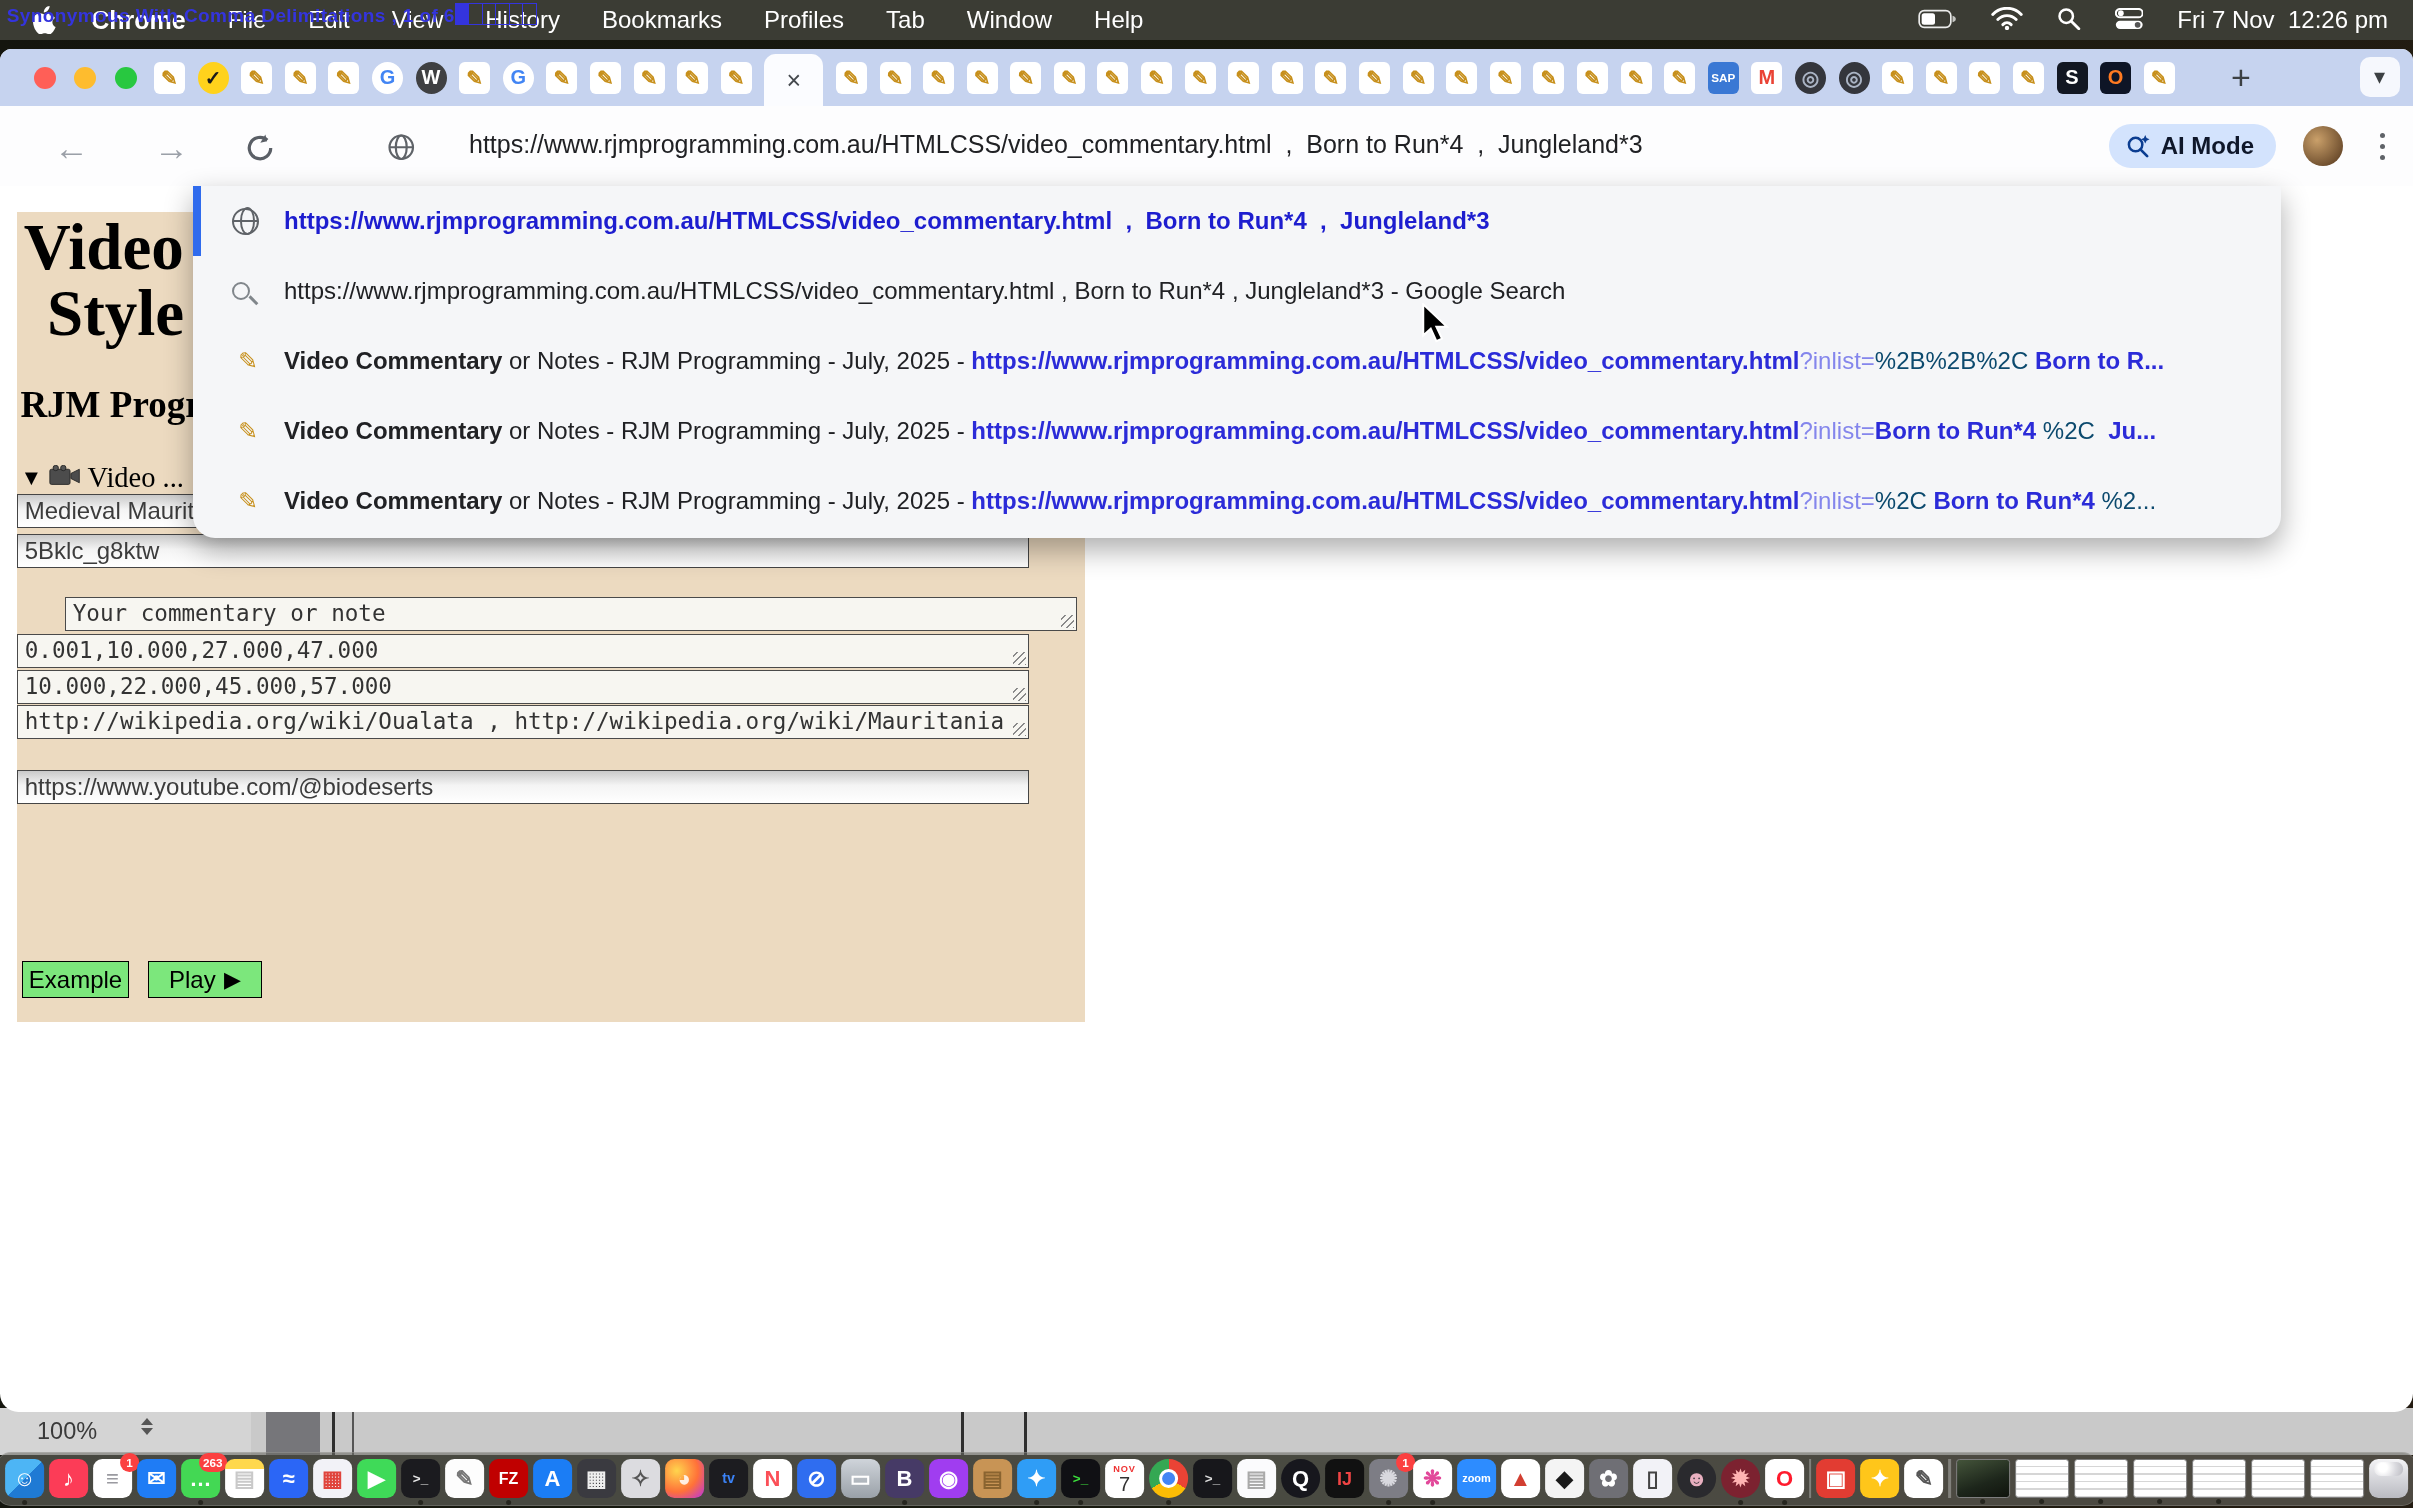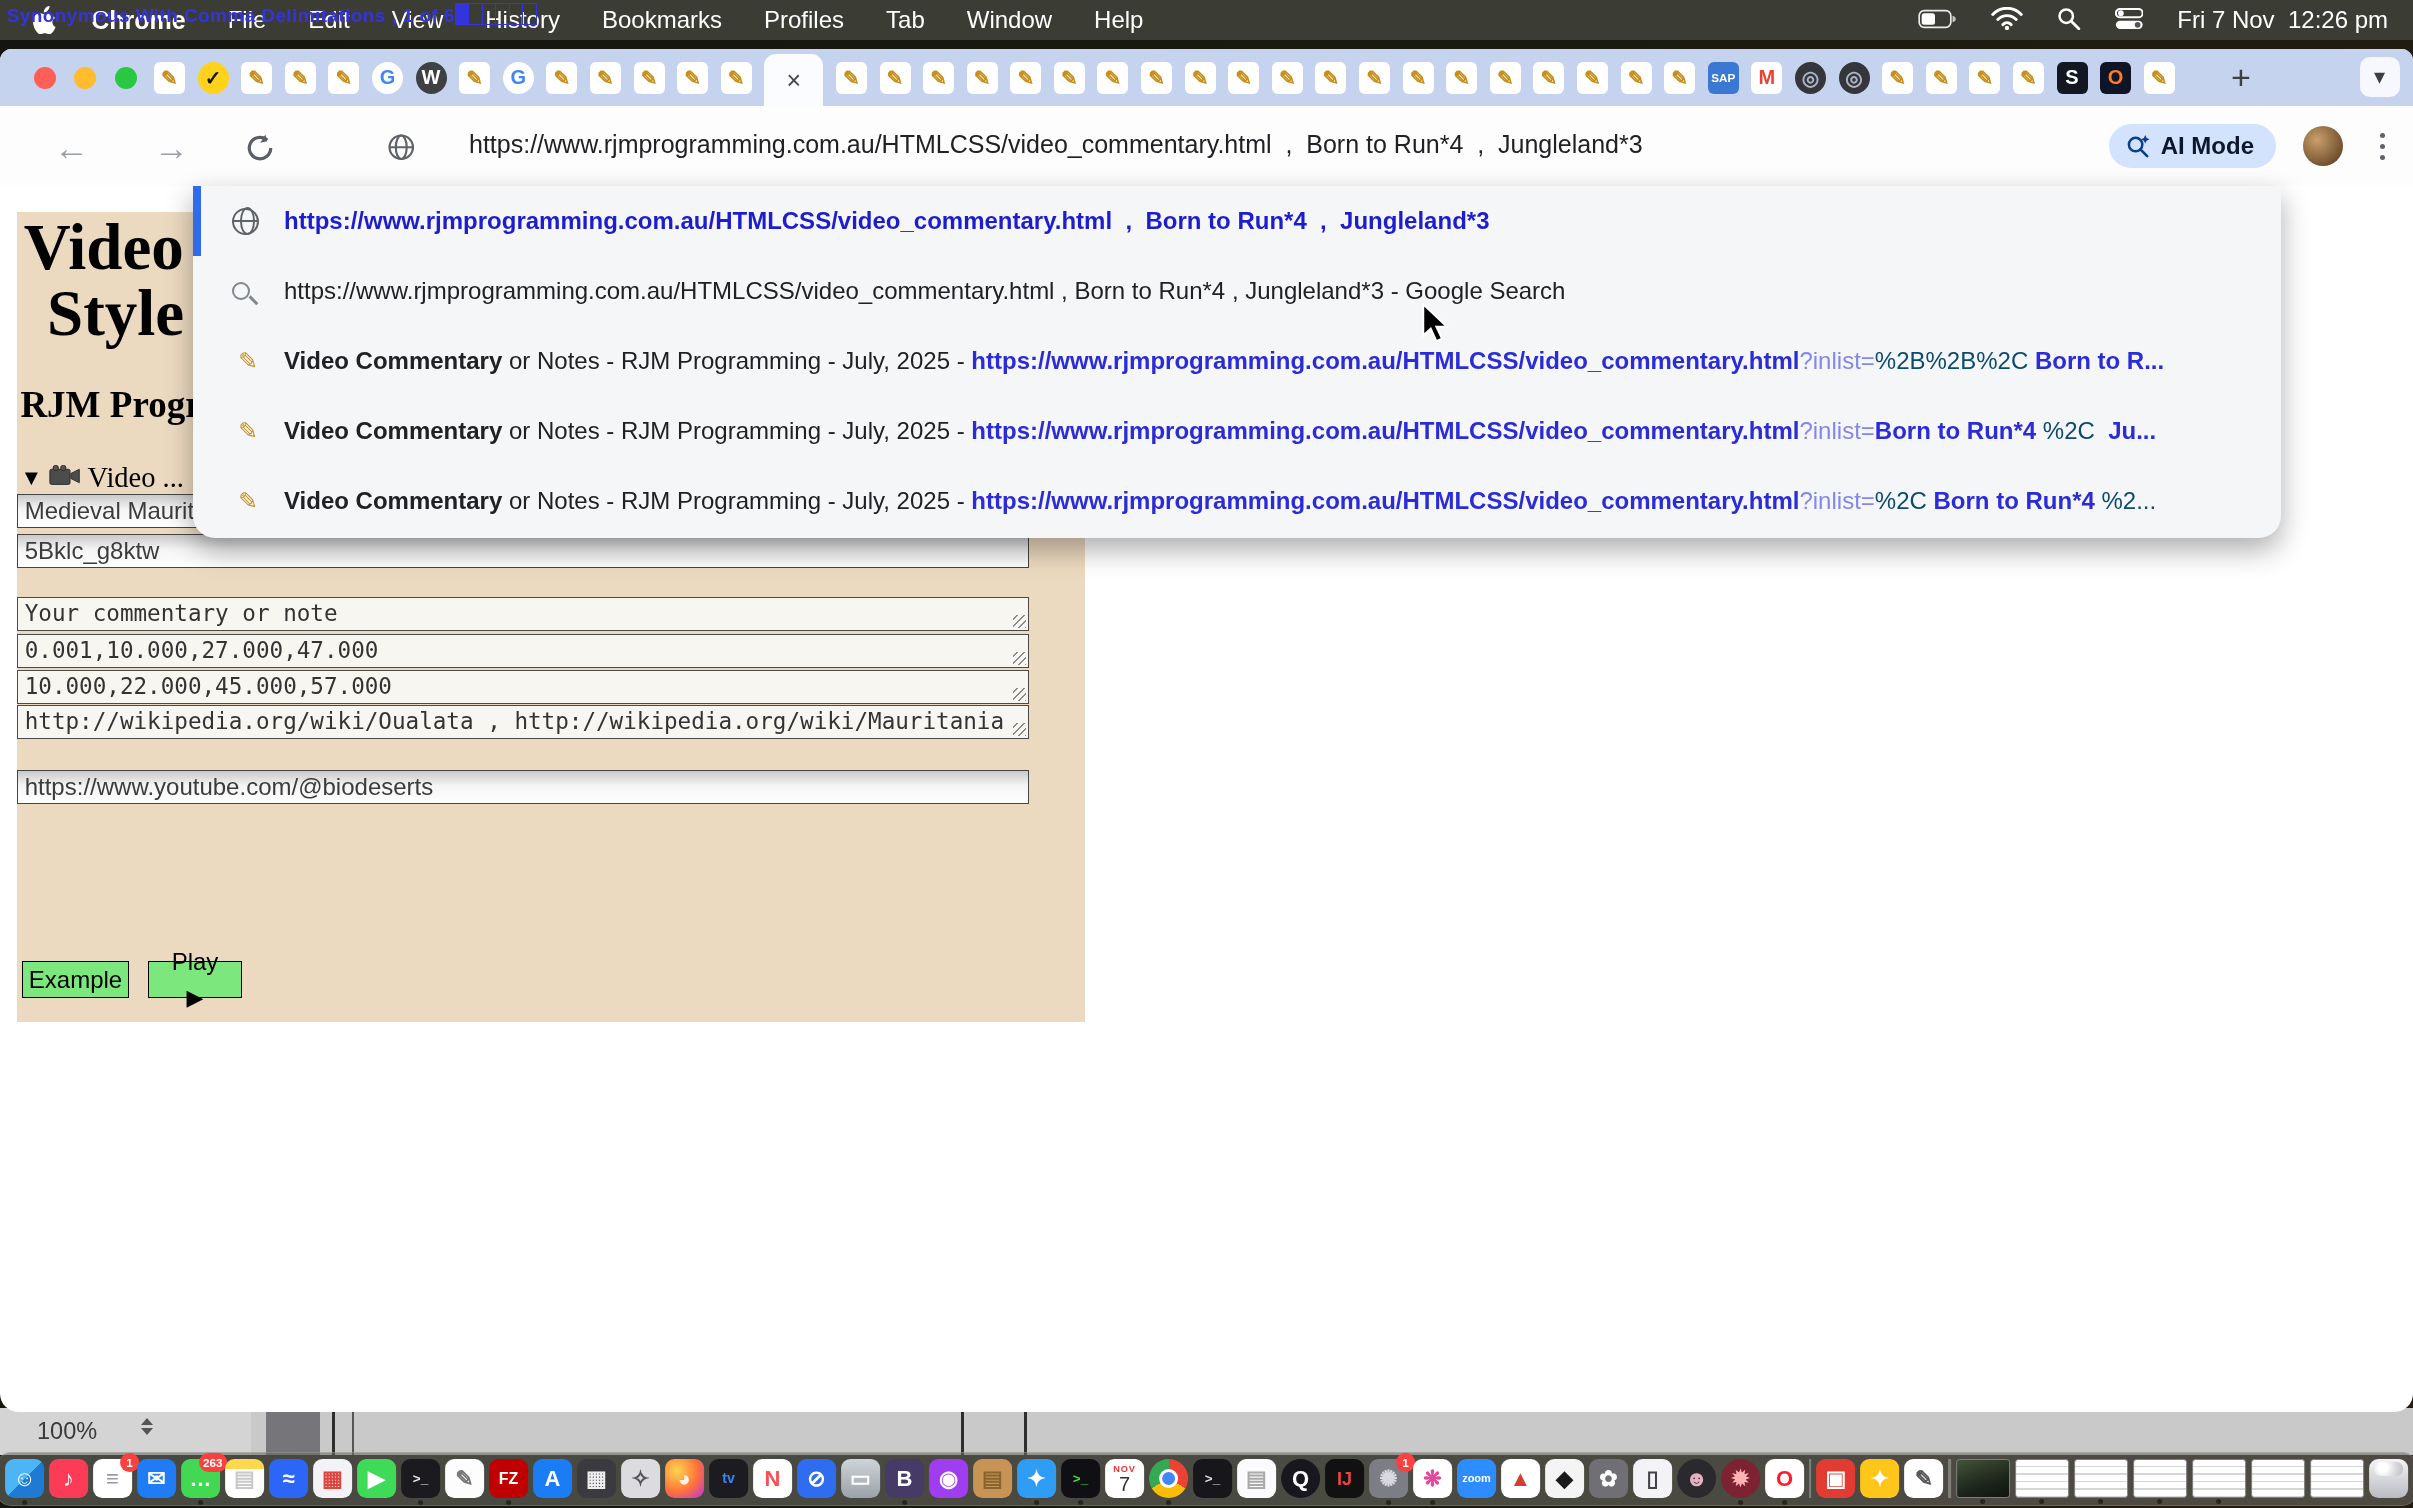--- a/index.html
+++ b/index.html
@@ -416,29 +416,29 @@
             <rect x="1" y="5" width="24" height="18" rx="2" fill="#4c4c4c" stroke="#222"></rect>
             <circle cx="8" cy="3.5" r="3.2" fill="#555" stroke="#222"></circle>
             <circle cx="17" cy="3.5" r="3.2" fill="#555" stroke="#222"></circle>
             <path d="M26 10l10-5v16l-10-5z" fill="#4c4c4c" stroke="#222"></path>
           </svg>
       </span>
       <span>Video ...</span>
     </div>
     <input class="pfield" style="top: 282px;" value="Medieval Maurita">
     <input class="pfield" style="top: 322px;" value="5Bklc_g8ktw">
-    <textarea class="pta" style="top: 385px;">Your commentary or note</textarea>
+    <textarea class="pta" style="top: 385px; margin-left: 48px;">Your commentary or note</textarea>
     <textarea class="pta" style="top: 422px;">0.001,10.000,27.000,47.000</textarea>
     <textarea class="pta" style="top: 458px;">10.000,22.000,45.000,57.000</textarea>
     <textarea class="pta" style="top: 493px;">http://wikipedia.org/wiki/Oualata , http://wikipedia.org/wiki/Mauritania ,</textarea>
     <input class="pfield" style="top: 558px;" value="https://www.youtube.com/@biodeserts">
     <button class="btn" style="left:5px; width:107px;">
       <span>Example</span>
     </button>
-    <button class="btn" style="left:131px; width:94px;flex-direction:column;">
+    <button class="btn" style="left:131px; width:114px;">
       <span>Play</span>
       <span class="play-glyph">▶</span>
     </button>
   </div>
 
   <div class="dropdown" id="dropdown">
       <div class="sug-row selected">
         <div class="sug-ic ic-globe"></div>
         <div class="sug-text"><span class="s-selb">https://www.rjmprogramming.com.au/HTMLCSS/video_commentary.html  ,  Born to Run*4  ,  Jungleland*3</span></div>
       </div>

